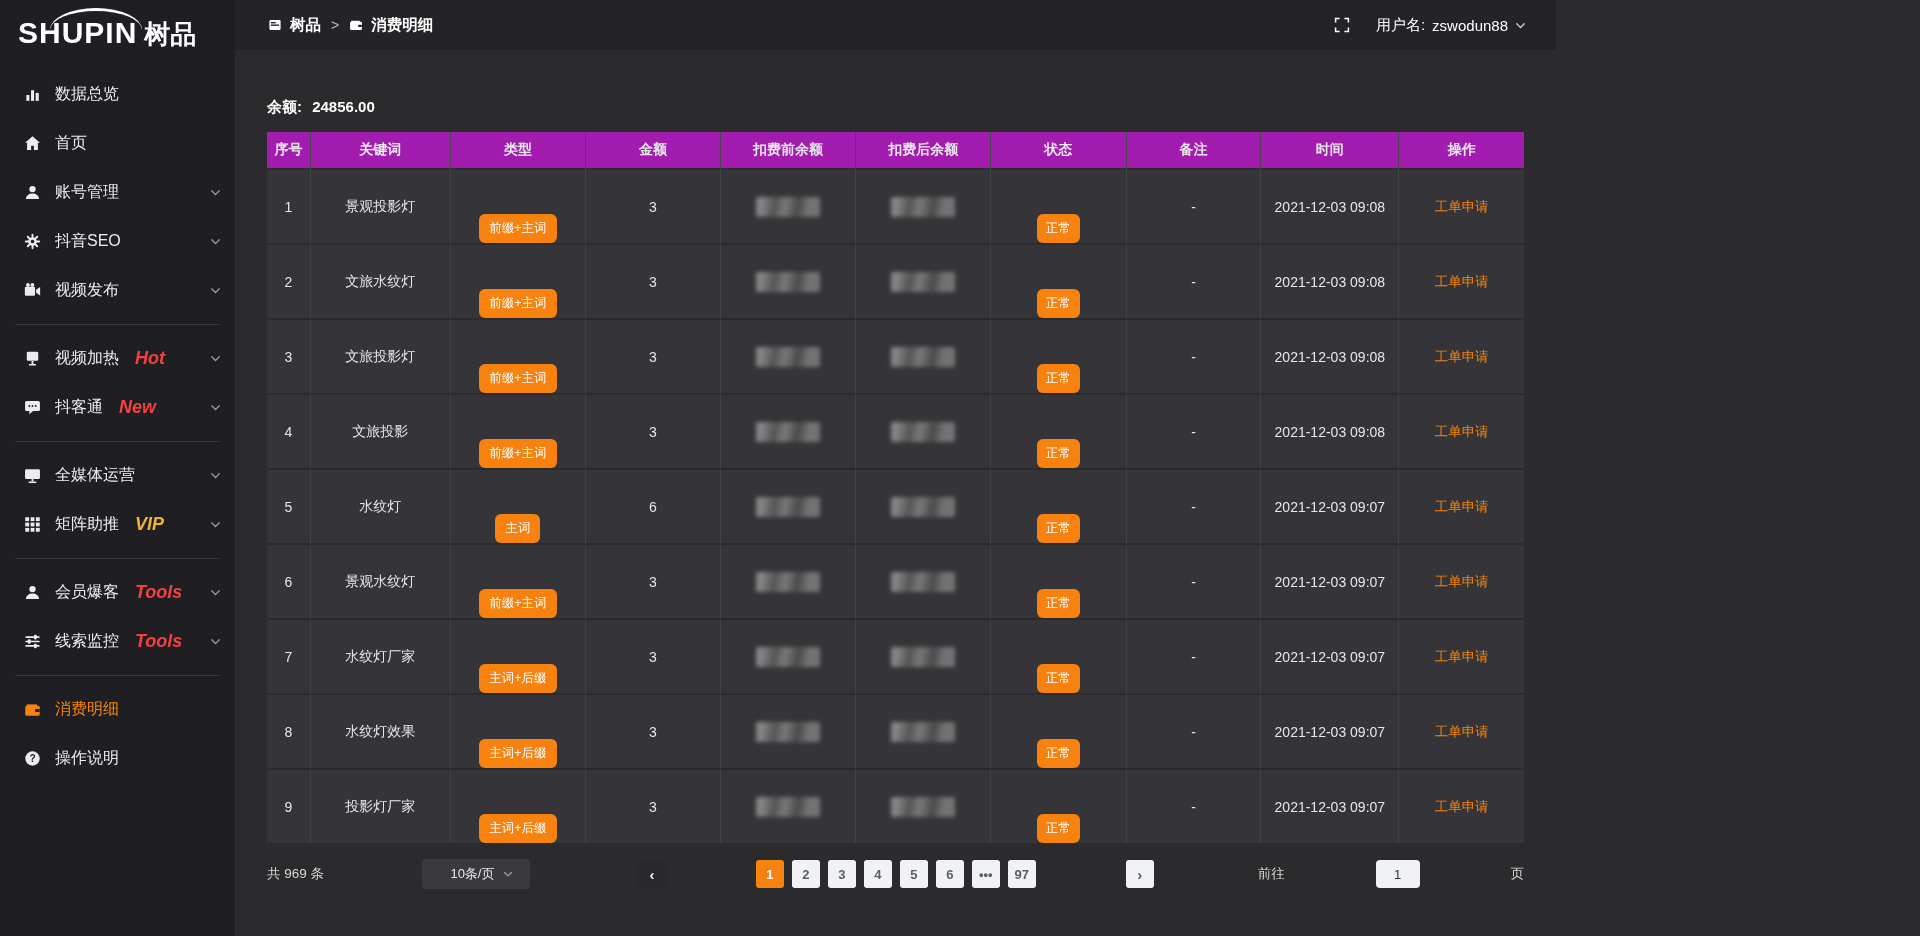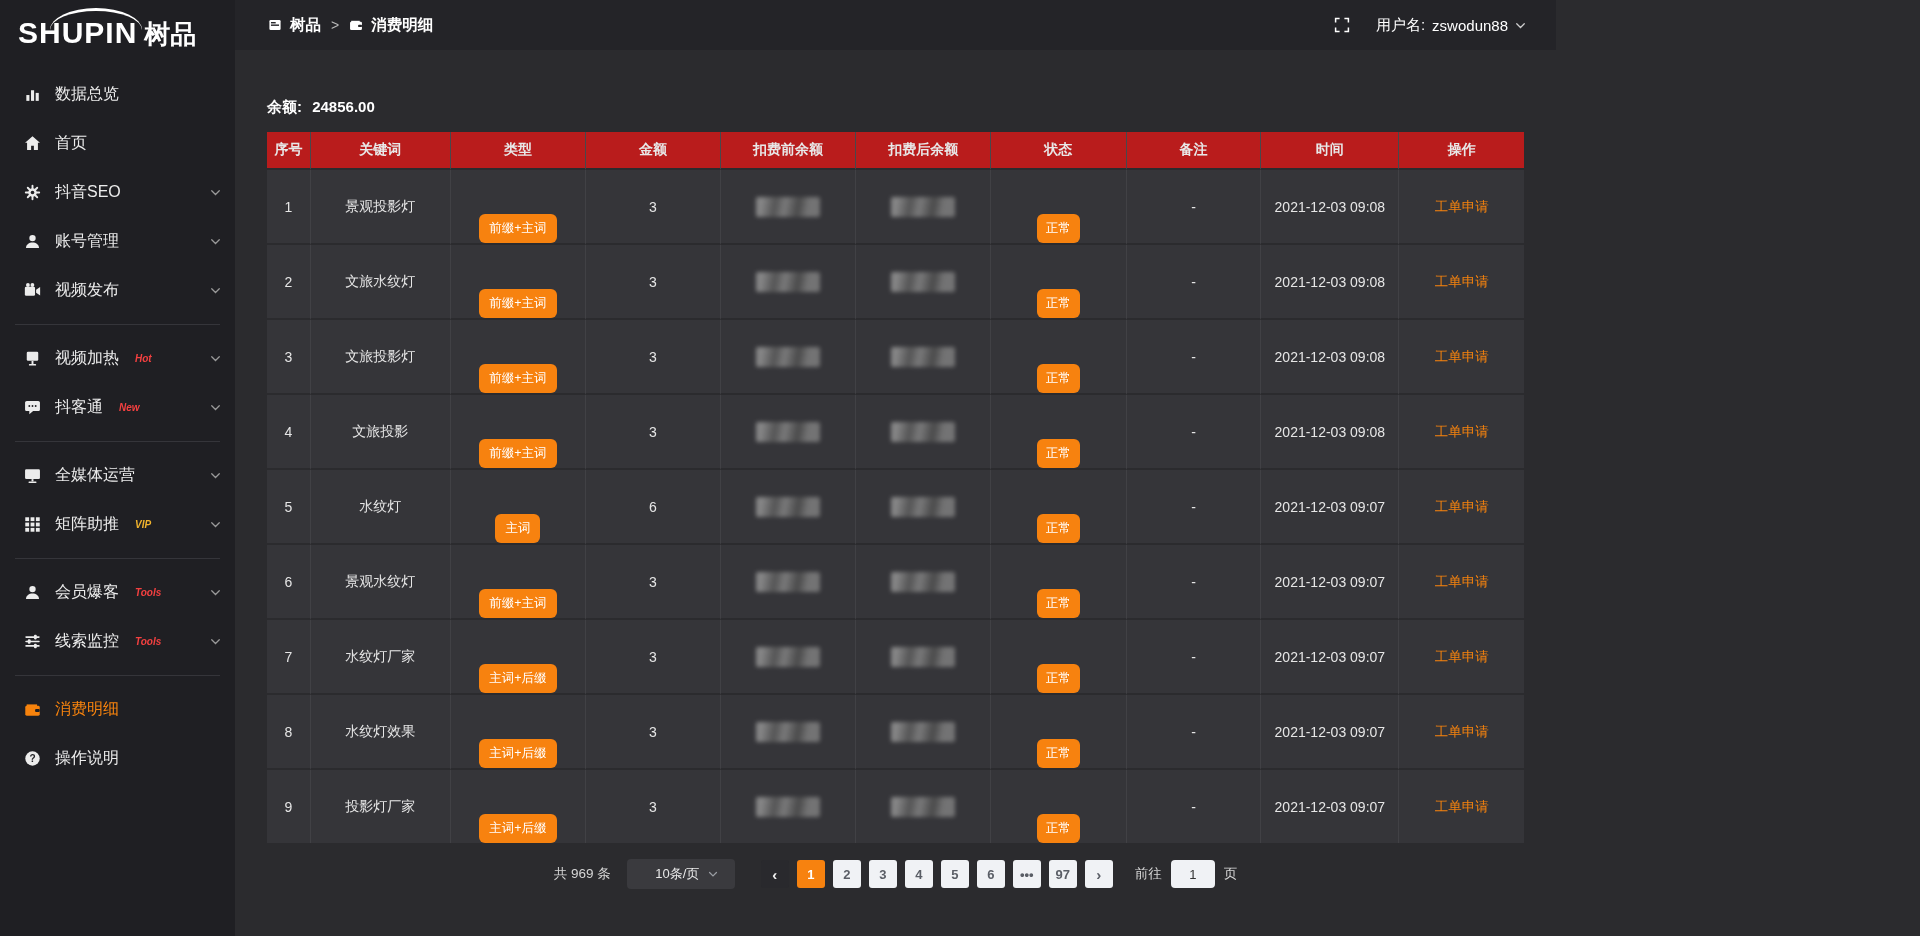--- a/index.html
+++ b/index.html
@@ -15,21 +15,21 @@
   .logo-row { display:flex; align-items:baseline; white-space:nowrap; }
   .logo-en { font-size:30px; font-weight:800; letter-spacing:1px; color:#fff; }
   .logo-cn { font-size:26px; font-weight:700; color:#fff; margin-left:7px; }
   .menu { margin-top:8px; }
   .menu-item { display:flex; align-items:center; height:49px; padding:0 14px 0 24px;
     font-size:16px; color:#ececec; cursor:pointer; }
   .menu-item.active { color:#f7830d; }
   .mi-icon { width:18px; height:18px; margin-right:13px; display:flex; align-items:center; }
   .mi-icon svg { width:17px; height:17px; fill:currentColor; }
   .mi-label { font-weight:500; }
-  .mi-badge { margin-left:16px; font-size:10px; font-weight:700; font-style:italic; color:#f34040; }
+  .mi-badge { margin-left:16px; font-size:18px; font-weight:700; font-style:italic; color:#f34040; }
   .mi-badge.gold { color:#f0b32d; }
   .mi-chevron { margin-left:auto; color:#9a9a9a; display:flex; }
   .mi-chevron svg { width:11px; height:11px; }
   .menu-divider { height:1px; background:#35353a; margin:9px 15px; }
 
   
   .right-col { flex:1; display:flex; flex-direction:column; height:936px; }
 
   .topbar { height:50px; min-height:50px; background:#242428; display:flex; align-items:center;
     padding:0 30px 0 33px; color:#fff; }
@@ -41,36 +41,36 @@
   .fullscreen-btn svg { width:16px; height:16px; }
   .user-drop { display:flex; align-items:center; gap:7px; font-size:15px; cursor:pointer; }
   .user-drop svg { width:11px; height:11px; color:#cfcfcf; }
 
   .content { flex:1; padding:0 32px; }
   .balance { margin-top:48px; margin-bottom:15px; font-size:15px; font-weight:700; color:#fff; }
   .balance .bal-val { margin-left:6px; }
 
   
   table { width:100%; border-collapse:separate; border-spacing:0; table-layout:fixed; }
-  thead th { height:38px; background:#b91c1c; color:#e8e8e8; font-size:14px; font-weight:600;
+  thead th { height:38px; background:#a21caf; color:#e8e8e8; font-size:14px; font-weight:600;
     border-right:1px solid #48484c; border-bottom:2px solid #2b2b2e; text-align:center; }
   thead th:last-child { border-right:none; }
   tbody td { height:68px; background:#353539; color:#e6e6e6; font-size:14px; text-align:center;
     border-right:1px solid #414145; border-bottom:2px solid #2b2b2e; }
   tbody tr:last-child td { border-bottom:none; }
   tbody td:last-child { border-right:none; }
   .type-badge, .status-badge { display:inline-block; background:#f7820f; color:#fff;
     font-size:12.5px; font-weight:500; padding:6px 10px; border-radius:6px;margin-top:44px; }
   .status-badge { padding:6px 9px; }
   .blur-block { width:64px; height:20px; margin:0 auto; border-radius:2px; filter:blur(2.2px); opacity:.8;
     background:linear-gradient(100deg,#9a9a9a 10%,#5c5c5c 30%,#8b8b8b 45%,#4f4f4f 65%,#838383 80%); }
   .action-link { color:#f7830d; font-size:13.5px; cursor:pointer; }
 
   
-  .pagination { margin-top:16px; display:flex; align-items:center; justify-content:center; }
+  .pagination { margin-top:16px; display:flex; align-items:center; justify-content:space-between; }
   .pg-total { color:#d6d6d6; font-size:13.5px; margin-right:16px; }
   .pg-size { width:108px; height:30px; background:#3a3a3e; border-radius:4px; margin-right:22px;
     display:flex; align-items:center; justify-content:center; gap:9px; color:#e9e9e9; font-size:13px; cursor:pointer;padding-left:12px; }
   .pg-size svg { width:10px; height:10px; color:#9a9da3; }
   .pg-btn { min-width:28px; height:28px; margin:0 4px; border-radius:3px; display:flex; align-items:center;
     justify-content:center; font-size:13px; font-weight:600; cursor:pointer;
     background:#f0f2f5; color:#5a5e66; }
   .pg-btn.prev { background:#29292d; color:#f0f0f0; font-size:15px; }
   .pg-btn.active { background:#f7820f; color:#fff; }
   .pg-btn.next { font-size:15px; }
@@ -117,47 +117,47 @@
               <path d="M8 1.2 1 7.4h1.9V14h3.8v-3.8h2.6V14h3.8V7.4H15z"></path>
             </svg>
           </span>
           <span class="mi-label">首页</span>
 
         </div>
 
         <div class="menu-item">
           <span class="mi-icon">
             <svg viewBox="0 0 16 16">
+              <circle cx="8" cy="4.8" r="3"></circle>
+              <path d="M1.8 14c.3-3.1 2.9-5 6.2-5s5.9 1.9 6.2 5z"></path>
+            </svg>
+          </span>
+          <span class="mi-label">账号管理</span>
+
+          <span class="mi-chevron">
+            <svg viewBox="0 0 16 16">
+              <path fill="none" stroke="currentColor" stroke-width="1.8" stroke-linecap="round" d="M2.5 5.5 8 11l5.5-5.5"></path>
+            </svg>
+          </span>
+        </div>
+
+        <div class="menu-item">
+          <span class="mi-icon">
+            <svg viewBox="0 0 16 16">
               <rect x="7.1" y="0.8" width="1.8" height="14.4" rx=".9"></rect>
               <rect x="0.8" y="7.1" width="14.4" height="1.8" rx=".9"></rect>
               <g transform="rotate(45 8 8)">
                 <rect x="7.1" y="0.8" width="1.8" height="14.4" rx=".9"></rect>
                 <rect x="0.8" y="7.1" width="14.4" height="1.8" rx=".9"></rect>
               </g>
               <circle cx="8" cy="8" r="4"></circle>
               <circle cx="8" cy="8" r="1.7" fill="#1f1f23"></circle>
             </svg>
           </span>
           <span class="mi-label">抖音SEO</span>
-
-          <span class="mi-chevron">
-            <svg viewBox="0 0 16 16">
-              <path fill="none" stroke="currentColor" stroke-width="1.8" stroke-linecap="round" d="M2.5 5.5 8 11l5.5-5.5"></path>
-            </svg>
-          </span>
-        </div>
-
-        <div class="menu-item">
-          <span class="mi-icon">
-            <svg viewBox="0 0 16 16">
-              <circle cx="8" cy="4.8" r="3"></circle>
-              <path d="M1.8 14c.3-3.1 2.9-5 6.2-5s5.9 1.9 6.2 5z"></path>
-            </svg>
-          </span>
-          <span class="mi-label">账号管理</span>
 
           <span class="mi-chevron">
             <svg viewBox="0 0 16 16">
               <path fill="none" stroke="currentColor" stroke-width="1.8" stroke-linecap="round" d="M2.5 5.5 8 11l5.5-5.5"></path>
             </svg>
           </span>
         </div>
 
         <div class="menu-item">
           <span class="mi-icon">

